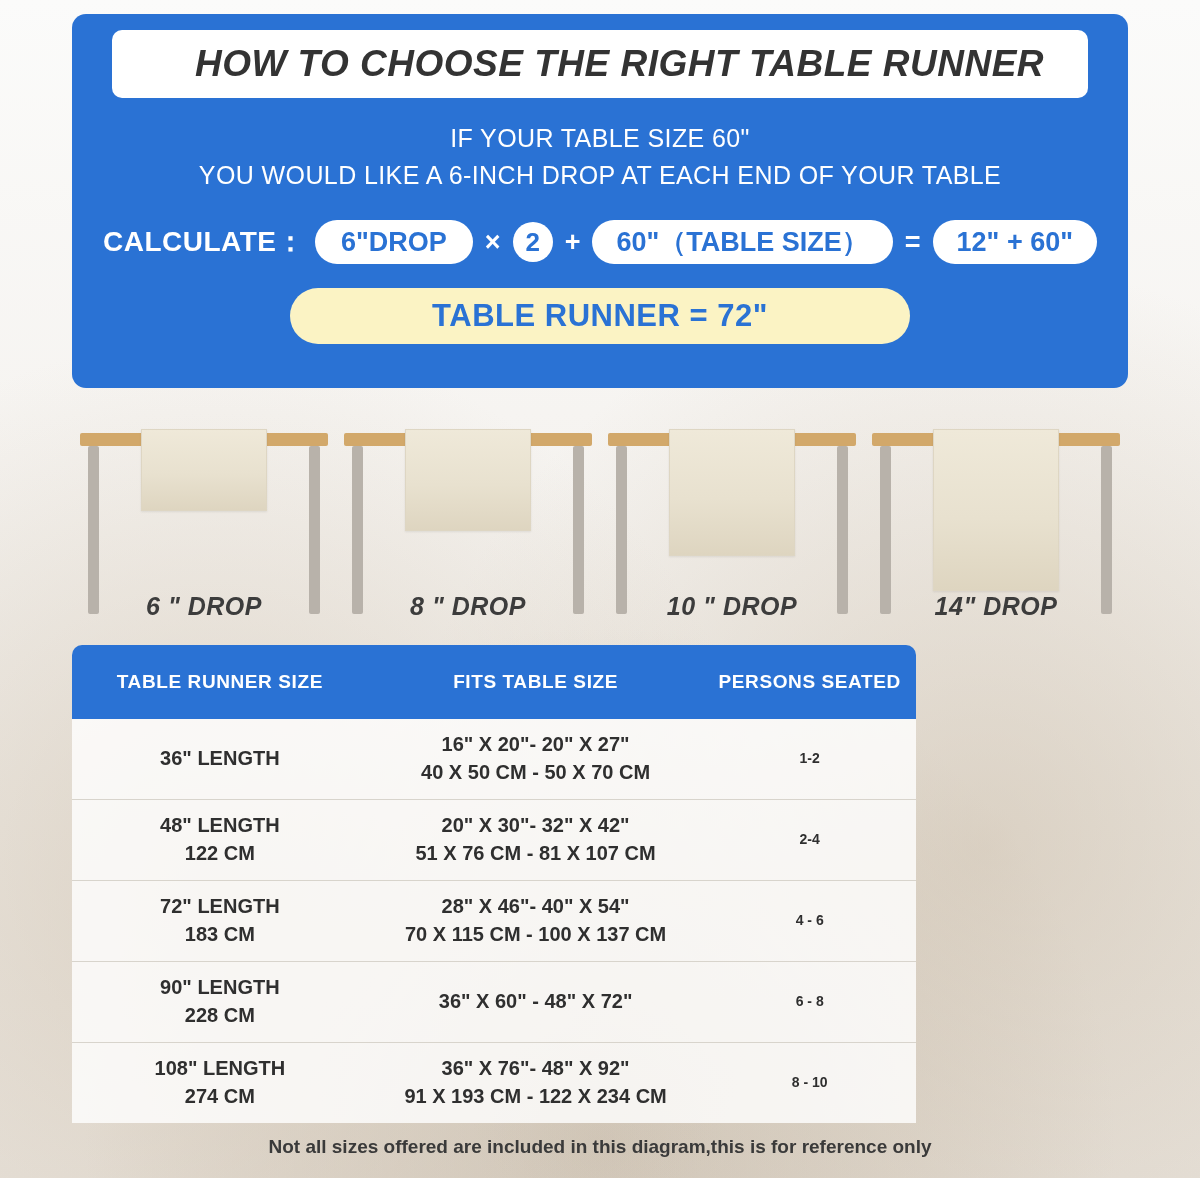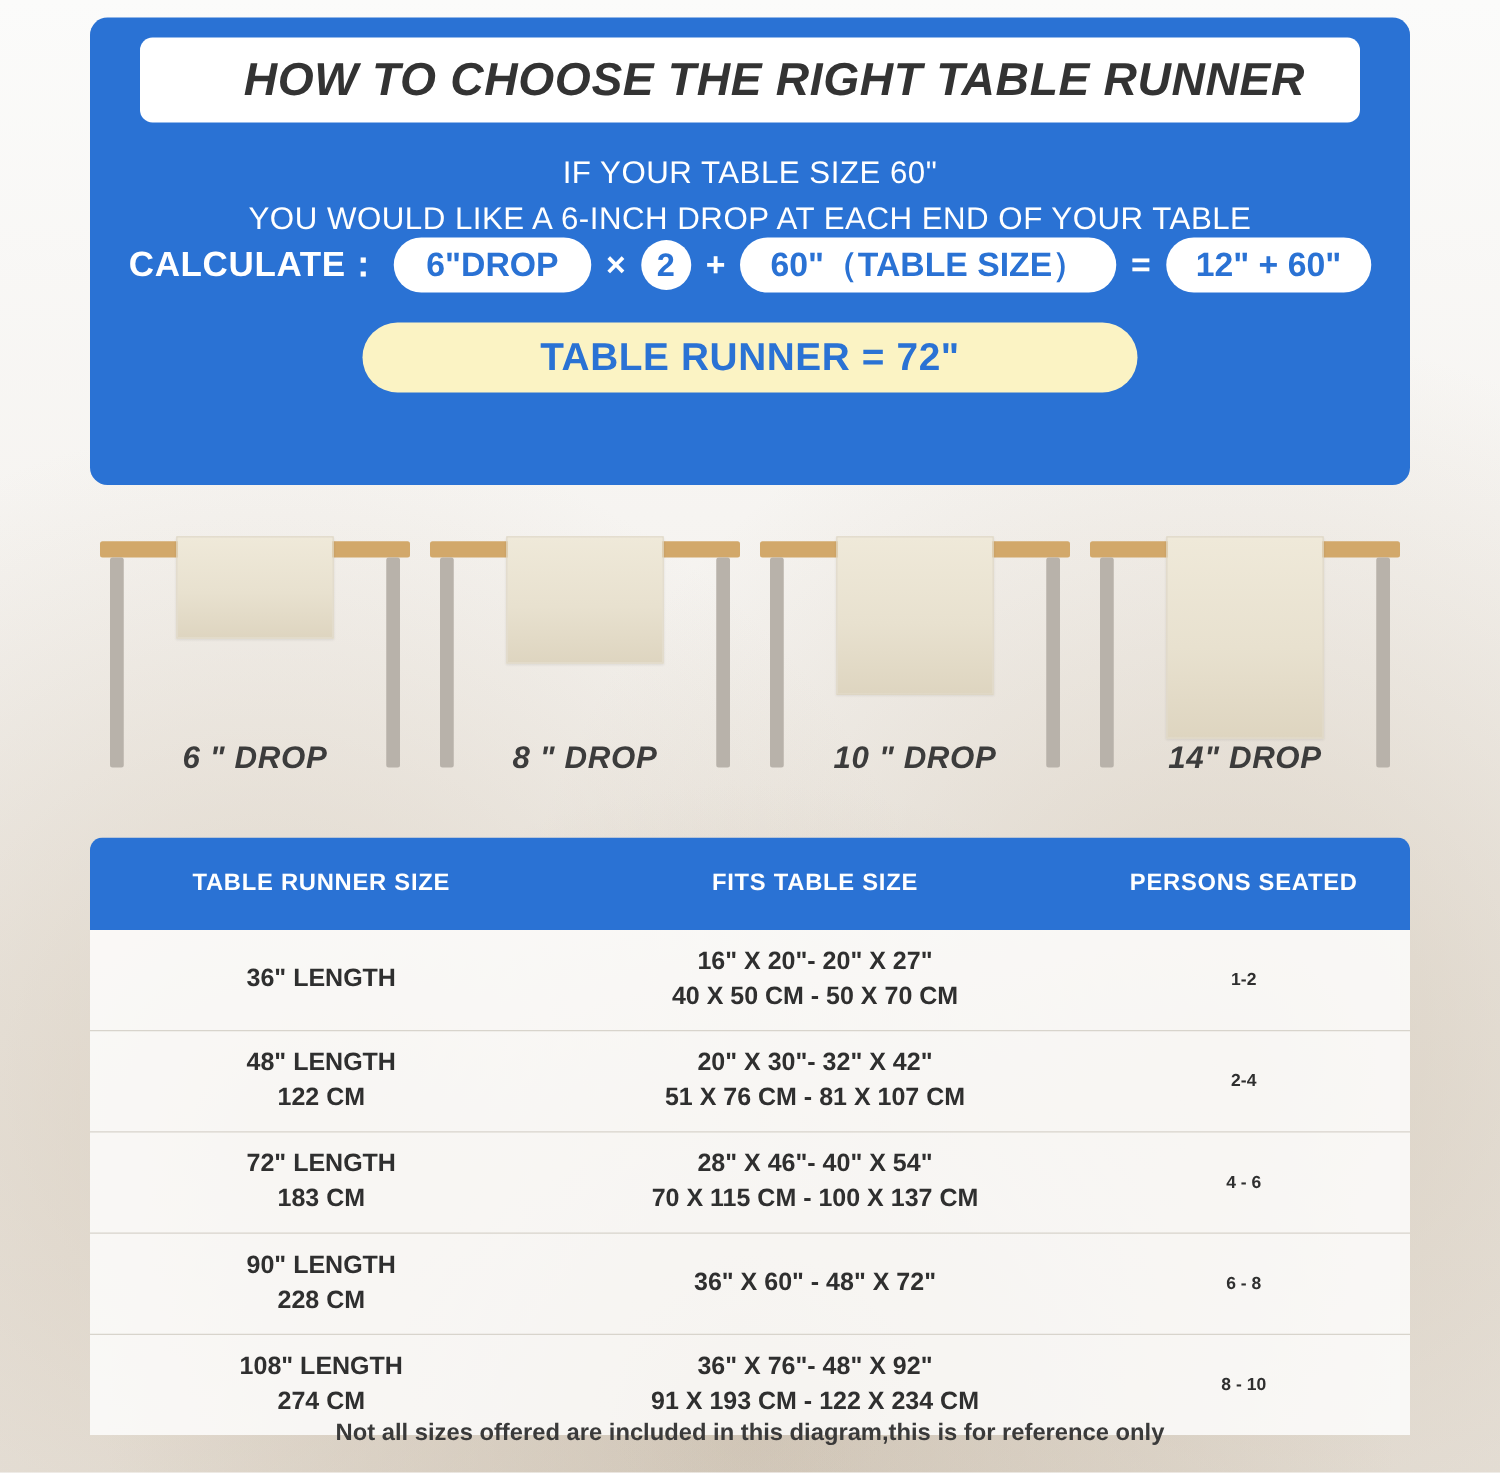--- a/index.html
+++ b/index.html
@@ -67,20 +67,21 @@
     font-size: 25px;
     letter-spacing: 0.4px;
   }
   .subline.first { margin-top: 26px; }
   .subline.second { margin-top: 8px; }
 
   .calc-row {
     display: flex;
     align-items: center;
     justify-content: center;
+    margin-top: 30px;
     gap: 10px;
   }
   .calc-label {
     color: #ffffff;
     font-size: 28px;
     font-weight: bold;
     letter-spacing: 0.5px;
   }
   .pill {
     background: #ffffff;
@@ -178,22 +179,22 @@
     font-size: 25px;
     font-weight: bold;
     font-style: italic;
     letter-spacing: 0.5px;
   }
 
   
   .size-table {
     position: absolute;
     left: 72px;
-    top: 670px;
-    width: 1056px;
+    top: 645px;
+    width: 844px;
     border-radius: 10px 10px 0 0;
     overflow: hidden;
   }
   .thead {
     background: #2a72d4;
     height: 74px;
     display: flex;
     align-items: center;
   }
   .thead .th {

